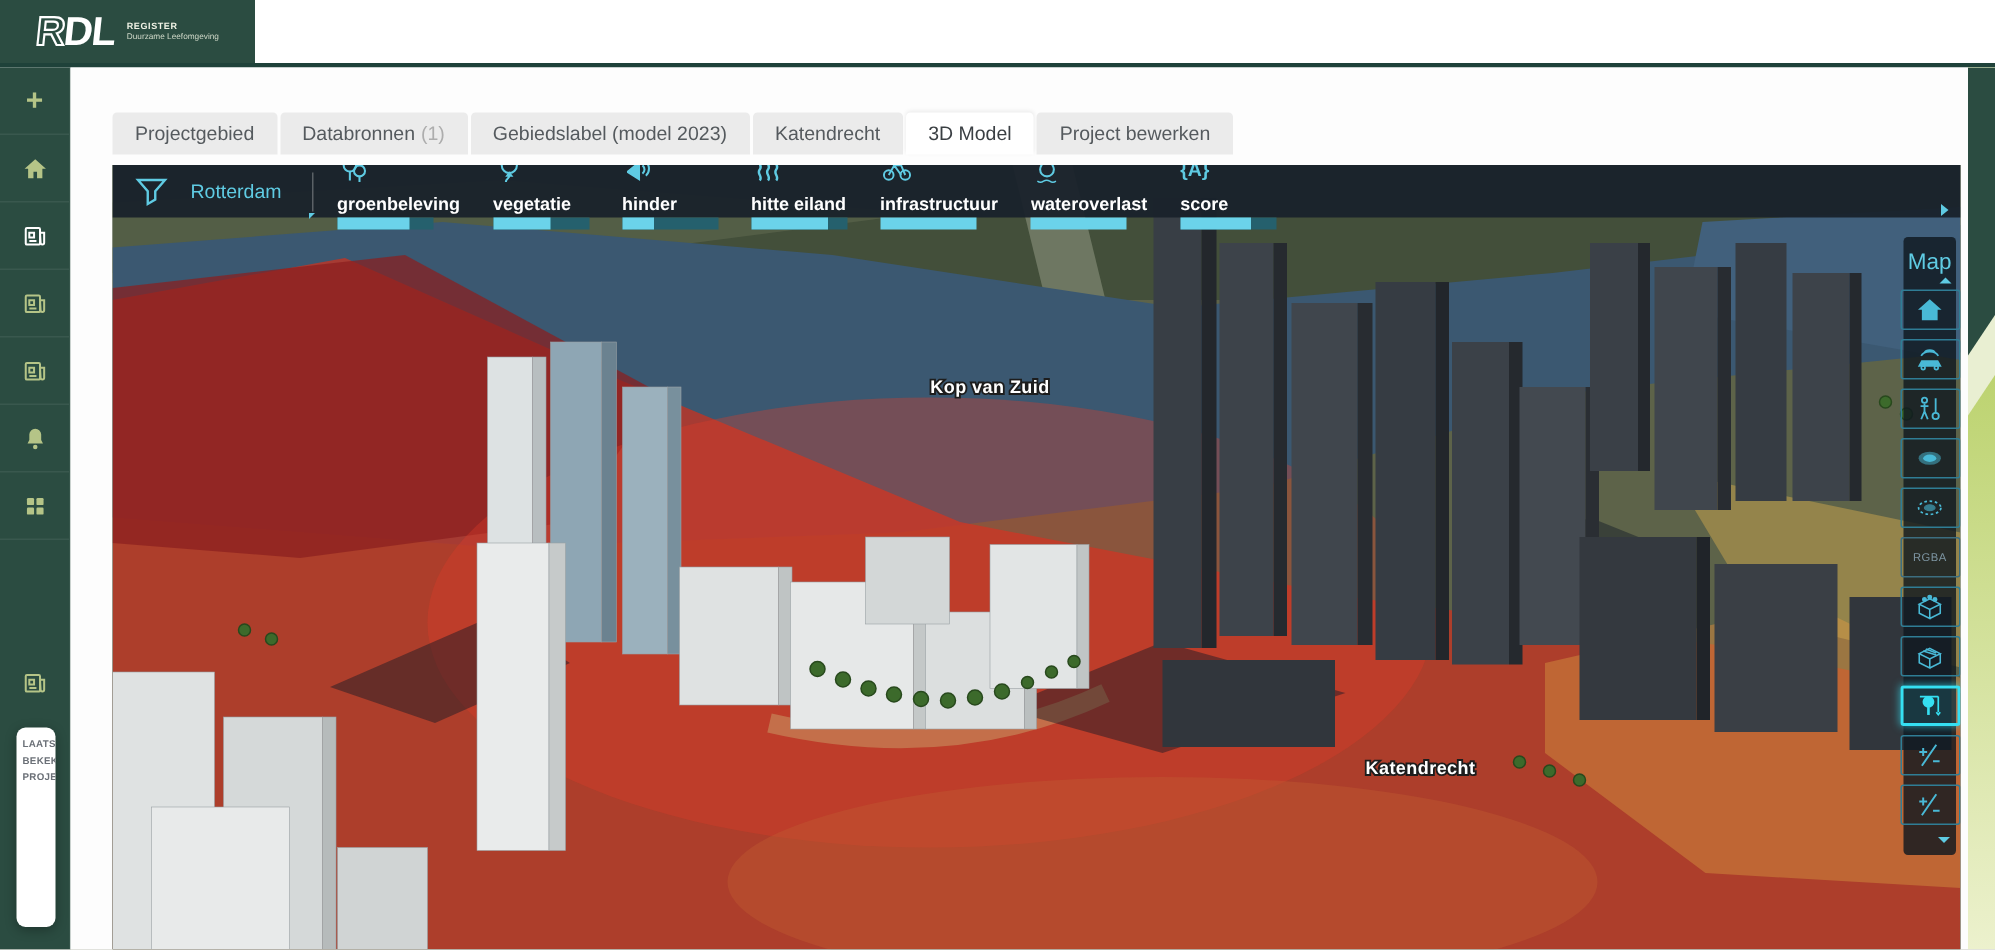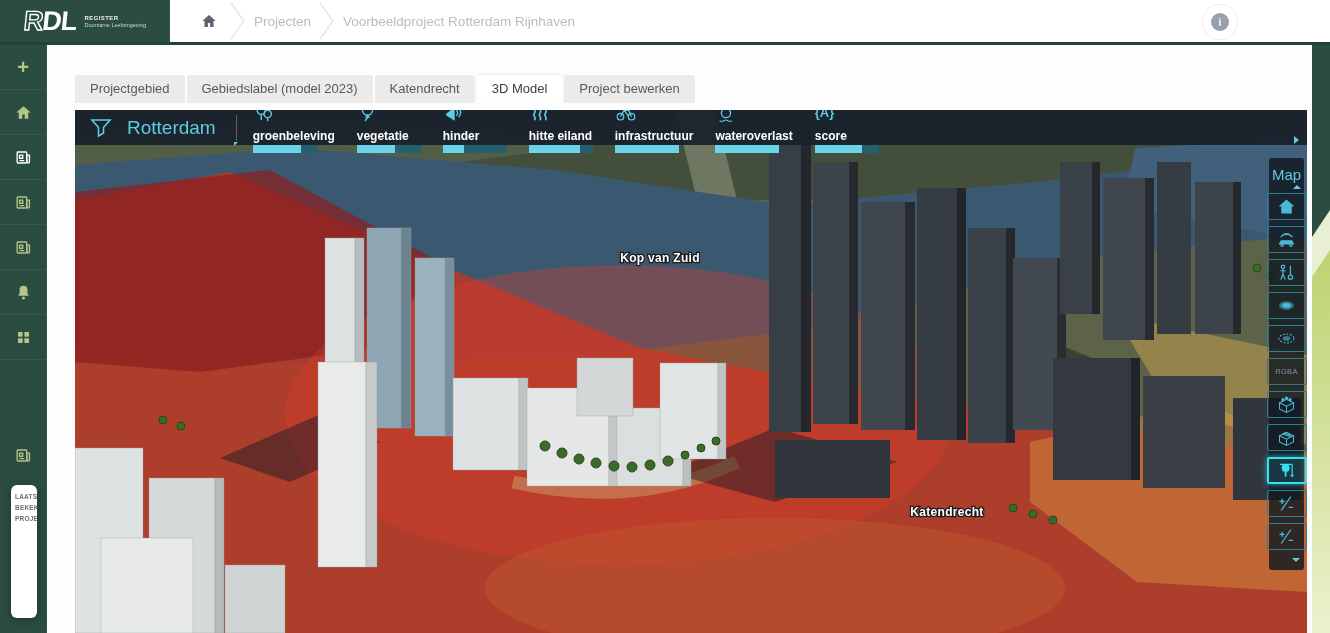--- a/index.html
+++ b/index.html
@@ -46,21 +46,21 @@
   .tab.active { background:#ffffff; box-shadow:0 -1px 3px rgba(0,0,0,.08); color:#3a3f43; }
 
   
   .map { position:absolute; left:28px; top:65px; width:1232px; height:523px; overflow:hidden; background:#4a5440; z-index:1; }
   .scene { position:absolute; inset:0; width:100%; height:100%; }
   .scene text { font-family:"Liberation Sans",sans-serif; font-size:12px; fill:#fff; stroke:#1d1d1d; stroke-width:2.5px; paint-order:stroke; font-weight:bold; letter-spacing:.3px; }
 
   
   .map-toolbar { position:absolute; left:0; top:0; width:100%; height:35px; background:rgba(25,34,43,.95); display:flex; align-items:center; padding-left:14px; z-index:3; }
   .filter-icon { width:24px; height:24px; color:#5fcbe3; }
-  .city-label { color:#5fcbe3; font-size:19px; margin:0 20px 0 14px; cursor:pointer; }
+  .city-label { color:#5fcbe3; font-size:13px; margin:0 20px 0 14px; cursor:pointer; }
   .tb-divider { position:relative; width:1px; height:26px; background:rgba(255,255,255,.28); margin-right:16px; }
   .tb-divider::after { content:""; position:absolute; left:-2px; bottom:-5px; border-top:4px solid #5fcbe3; border-right:4px solid transparent; }
   .layer { display:flex; align-items:flex-start; gap:6px; margin-right:22px; cursor:pointer;flex-direction:column; }
   .licon { width:22px; height:22px; color:#5fcbe3; flex-shrink:0; display:flex; align-items:center; justify-content:center; }
   .licon svg { width:100%; height:100%; }
   .score-glyph { font-size:13px; font-weight:bold; color:#5fcbe3; width:auto; }
   .lbody { display:flex; flex-direction:column; }
   .llabel { color:#fff; font-size:12px; font-weight:bold; line-height:1.1; }
   .lbar { width:64px; height:8px; background:#25606d; margin-top:2px; }
   .lfill { height:100%; background:#6bd3ea; }
@@ -82,36 +82,20 @@
 <div class="app">
 
   <div class="header">
     <div class="logo-block">
       <div class="logo-rdl"><span class="logo-r">R</span><span class="logo-dl">DL</span></div>
       <div class="logo-text">
         <span class="logo-reg">REGISTER</span>
         <span class="logo-tag">Duurzame Leefomgeving</span>
       </div>
     </div>
-    <div class="breadcrumb-bar">
-      <svg class="crumb-home" viewBox="0 0 24 24" fill="currentColor">
-          <path d="M12 4l9 8h-3v8h-4.5v-5.5h-3V20H6v-8H3z"></path>
-        </svg>
-      <svg class="crumb-sep" viewBox="0 0 16 38" fill="none" stroke="#e2e6e9" stroke-width="1.4">
-          <path d="M1 1l13 18L1 37"></path>
-        </svg>
-      <span class="crumb-label">Projecten</span>
-      <svg class="crumb-sep" viewBox="0 0 16 38" fill="none" stroke="#e2e6e9" stroke-width="1.4">
-          <path d="M1 1l13 18L1 37"></path>
-        </svg>
-      <span class="crumb-label">Voorbeeldproject Rotterdam Rijnhaven</span>
-      <button class="info-btn">
-        <span class="info-inner">i</span>
-      </button>
-    </div>
   </div>
 
   <div class="body-row">
 
     <nav class="sidebar">
       <button class="side-item">
           <span class="side-plus">+</span>
         </button>
       <button class="side-item">
           <svg viewBox="0 0 24 24" fill="currentColor">
@@ -174,20 +158,24 @@
           </linearGradient>
         </defs>
         <rect width="18" height="588" fill="url(#glime)"></rect>
         <polygon points="0,190 18,162 18,205 0,232" fill="#e9efd2"></polygon>
         <polygon points="0,0 18,0 18,165 0,192" fill="#2b4c41"></polygon>
       </svg>
 
       <div class="tabs">
         <button class="tab">
             <span>Projectgebied</span>
+          </button>
+        <button class="tab">
+            <span>Databronnen</span>
+            <span class="count">(1)</span>
           </button>
         <button class="tab">
             <span>Gebiedslabel (model 2023)</span>
           </button>
         <button class="tab">
             <span>Katendrecht</span>
           </button>
         <button class="tab active">
             <span>3D Model</span>
           </button>

